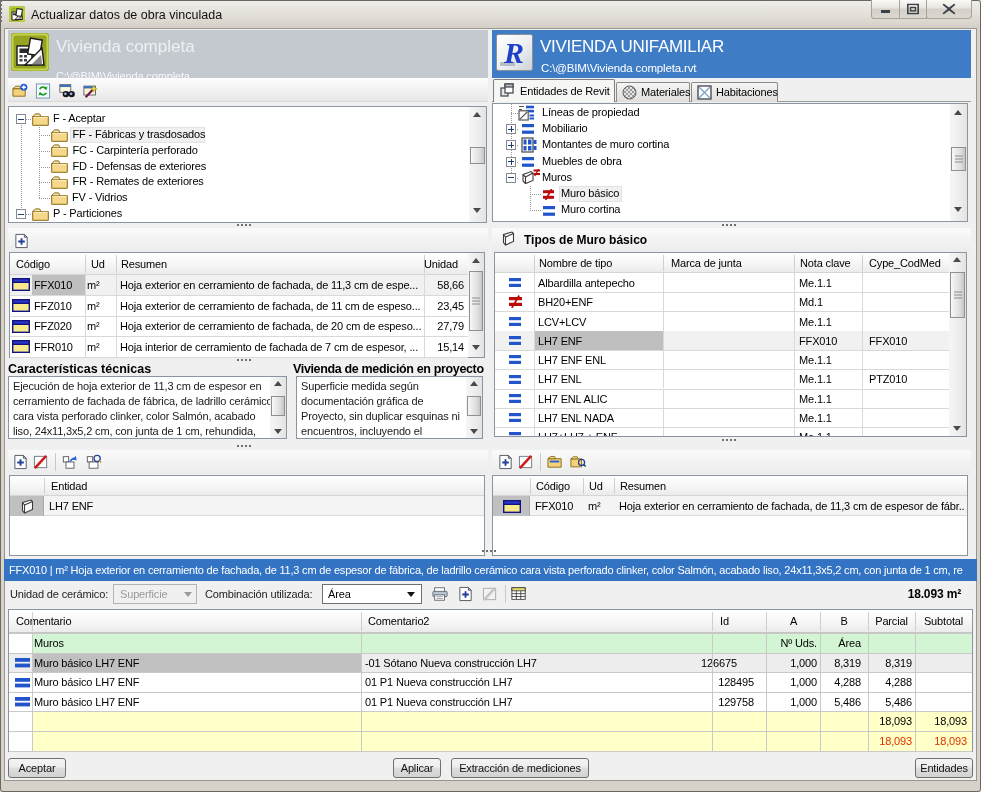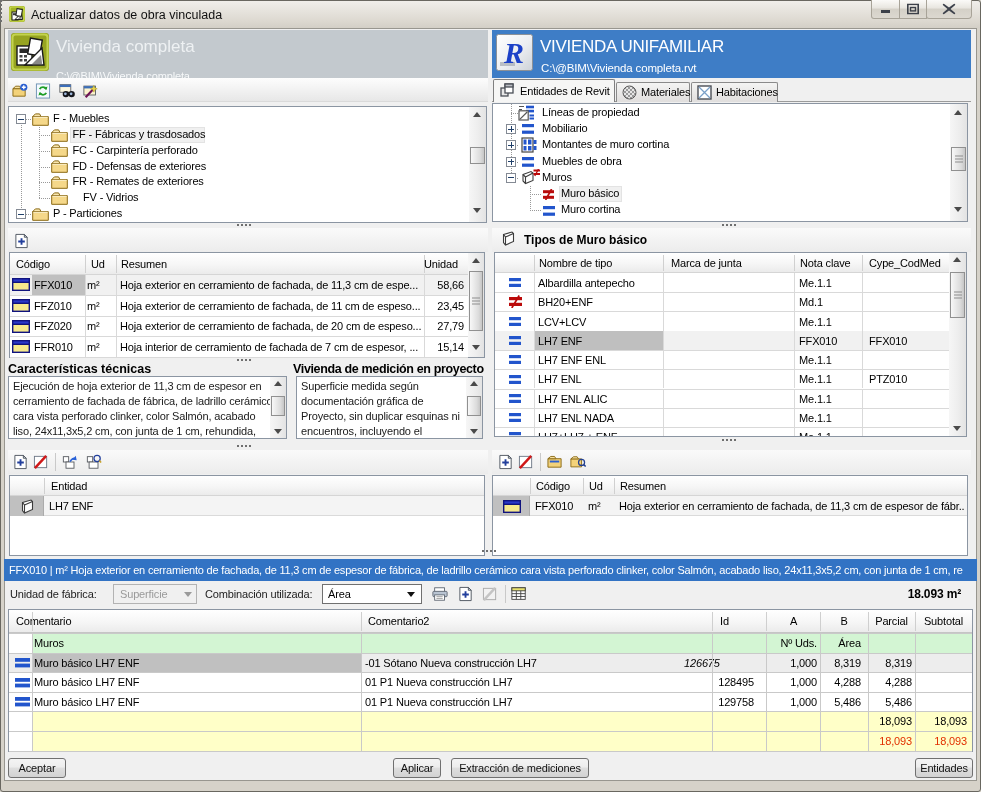--- a/index.html
+++ b/index.html
@@ -118,21 +118,21 @@
 <div class="tdot-v" style="left:21px;top:119px;height:95px;"></div>
 <div class="tdot-v" style="left:39px;top:127px;height:71px;"></div>
 <div class="tdot-h" style="left:26px;top:119px;width:6px;"></div>
 <div class="abs" style="left:16px;top:114.2px;width:10px;height:10px;background:#fff;border:1px solid #848a94;"></div>
 <div class="abs" style="left:18px;top:118.7px;width:6px;height:1px;background:#20406a;"></div>
 <svg class="abs" style="left:32px;top:112.7px" width="17" height="13" viewBox="0 0 17 13">
     <path d="M0.7 3.6 L0.7 12.3 L16.3 12.3 L16.3 3.6 Z" fill="#f5d88a" stroke="#8a6914"></path>
     <path d="M0.7 3.6 L3.4 0.9 L7.6 0.9 L9 3.6 Z" fill="#f9e6ae" stroke="#8a6914"></path>
     <path d="M1.4 4.3 L15.6 4.3" stroke="#fdf3d0"></path>
   </svg>
-<div class="txt" style="left:53px;top:112.2px;">F - Muebles</div>
+<div class="txt" style="left:53px;top:112.2px;">F - Aceptar</div>
 <div class="tdot-h" style="left:39px;top:135px;width:11px;"></div>
 <svg class="abs" style="left:51px;top:128.5px" width="17" height="13" viewBox="0 0 17 13">
     <path d="M0.7 3.6 L0.7 12.3 L16.3 12.3 L16.3 3.6 Z" fill="#f5d88a" stroke="#8a6914"></path>
     <path d="M0.7 3.6 L3.4 0.9 L7.6 0.9 L9 3.6 Z" fill="#f9e6ae" stroke="#8a6914"></path>
     <path d="M1.4 4.3 L15.6 4.3" stroke="#fdf3d0"></path>
   </svg>
 <div class="abs" style="left:69.5px;top:127.0px;width:135px;height:16px;background:#f0f0f0;border:1px solid #e3e3e3;"></div>
 <div class="txt" style="left:72.5px;top:128.0px;">FF - Fábricas y trasdosados</div>
 <div class="tdot-h" style="left:39px;top:151px;width:11px;"></div>
 <svg class="abs" style="left:51px;top:144.3px" width="17" height="13" viewBox="0 0 17 13">
@@ -154,21 +154,21 @@
     <path d="M0.7 3.6 L3.4 0.9 L7.6 0.9 L9 3.6 Z" fill="#f9e6ae" stroke="#8a6914"></path>
     <path d="M1.4 4.3 L15.6 4.3" stroke="#fdf3d0"></path>
   </svg>
 <div class="txt" style="left:72.5px;top:175.4px;">FR - Remates de exteriores</div>
 <div class="tdot-h" style="left:39px;top:198px;width:11px;"></div>
 <svg class="abs" style="left:51px;top:191.7px" width="17" height="13" viewBox="0 0 17 13">
     <path d="M0.7 3.6 L0.7 12.3 L16.3 12.3 L16.3 3.6 Z" fill="#f5d88a" stroke="#8a6914"></path>
     <path d="M0.7 3.6 L3.4 0.9 L7.6 0.9 L9 3.6 Z" fill="#f9e6ae" stroke="#8a6914"></path>
     <path d="M1.4 4.3 L15.6 4.3" stroke="#fdf3d0"></path>
   </svg>
-<div class="txt" style="left:83px;top:191.20000000000002px;">FV - Vidrios</div>
+<div class="txt" style="left:72px;top:191.20000000000002px;">FV - Vidrios</div>
 <div class="tdot-h" style="left:26px;top:214px;width:6px;"></div>
 <div class="abs" style="left:16px;top:209.0px;width:10px;height:10px;background:#fff;border:1px solid #848a94;"></div>
 <div class="abs" style="left:18px;top:213.5px;width:6px;height:1px;background:#20406a;"></div>
 <svg class="abs" style="left:32px;top:207.5px" width="17" height="13" viewBox="0 0 17 13">
     <path d="M0.7 3.6 L0.7 12.3 L16.3 12.3 L16.3 3.6 Z" fill="#f5d88a" stroke="#8a6914"></path>
     <path d="M0.7 3.6 L3.4 0.9 L7.6 0.9 L9 3.6 Z" fill="#f9e6ae" stroke="#8a6914"></path>
     <path d="M1.4 4.3 L15.6 4.3" stroke="#fdf3d0"></path>
   </svg>
 <div class="txt" style="left:53px;top:207.00000000000003px;">P - Particiones</div>
 <div class="sb" style="left:469px;top:107px;width:17px;height:115px;"></div>
@@ -648,21 +648,21 @@
 <div class="txt" style="left:535px;top:500px;">FFX010</div>
 <div class="txt" style="left:588px;top:500px;">m²</div>
 <div class="txt" style="left:619px;top:500px;width:346px;overflow:hidden;">Hoja exterior en cerramiento de fachada, de 11,3 cm de espesor de fábr...</div>
 <div class="dots4" style="left:482px;top:550px;">
     <i></i>
     <i></i>
     <i></i>
     <i></i>
   </div>
 <div class="abs" style="left:4px;top:559px;width:973px;height:22px;background:#3273c4;color:#fff;line-height:22px;white-space:nowrap;overflow:hidden;padding-left:5px;letter-spacing:-0.2px;">FFX010 | m² Hoja exterior en cerramiento de fachada, de 11,3 cm de espesor de fábrica, de ladrillo cerámico cara vista perforado clinker, color Salmón, acabado liso, 24x11,3x5,2 cm, con junta de 1 cm, re</div>
-<div class="txt" style="left:10px;top:588px;color:#222;">Unidad de fábrica:</div>
+<div class="txt" style="left:10px;top:588px;color:#222;">Unidad de cerámico:</div>
 <div class="abs" style="left:113px;top:584px;width:84px;height:20px;background:#f0f0f0;border:1px solid #b3b3b3;"></div>
 <div class="txt" style="left:120px;top:588px;color:#9a9a9a;">Superficie</div>
 <div class="arr-d" style="left:184px;top:592px;border-top-color:#9a9a9a;"></div>
 <div class="txt" style="left:205px;top:588px;color:#222;">Combinación utilizada:</div>
 <div class="abs" style="left:322px;top:584px;width:100px;height:20px;background:#fff;border:1px solid #707070;"></div>
 <div class="txt" style="left:328px;top:588px;">Área</div>
 <div class="arr-d" style="left:407px;top:592px;border-top-color:#111;"></div>
 
 <svg class="toolico" style="left:432px;top:586px" width="18" height="16" viewBox="0 0 18 16">
   <rect x="3" y="1" width="11" height="5" fill="#fff" stroke="#5c6470"></rect>
@@ -708,21 +708,21 @@
 <div class="txt" style="left:747px;top:637px;width:70px;text-align:right;">Nº Uds.</div>
 <div class="txt" style="left:791px;top:637px;width:70px;text-align:right;">Área</div>
 <div class="abs" style="left:9px;top:652.6px;width:963px;height:19.600000000000023px;background:#ededed;"></div>
 <div class="abs" style="left:32px;top:652.6px;width:329px;height:19.600000000000023px;background:#c0c0c0;"></div>
 <svg class="abs" style="left:15px;top:658.1px" width="15" height="10">
     <rect x="0" y="0" width="15" height="3.8" fill="#2255cc"></rect>
     <rect x="0" y="5.6" width="15" height="3.8" fill="#2255cc"></rect>
   </svg>
 <div class="txt" style="left:34px;top:656.6px;">Muro básico LH7 ENF</div>
 <div class="txt" style="left:365px;top:656.6px;">-01 Sótano Nueva construcción LH7</div>
-<div class="txt" style="left:684px;top:656.6px;width:70px;text-align:left;font-style:italic;">126675</div>
+<div class="txt" style="left:684px;top:656.6px;width:70px;text-align:center;">126675</div>
 <div class="txt" style="left:747px;top:656.6px;width:70px;text-align:right;">1,000</div>
 <div class="txt" style="left:791px;top:656.6px;width:70px;text-align:right;">8,319</div>
 <div class="txt" style="left:842px;top:656.6px;width:70px;text-align:right;">8,319</div>
 <svg class="abs" style="left:15px;top:677.7px" width="15" height="10">
     <rect x="0" y="0" width="15" height="3.8" fill="#2255cc"></rect>
     <rect x="0" y="5.6" width="15" height="3.8" fill="#2255cc"></rect>
   </svg>
 <div class="txt" style="left:34px;top:676.2px;">Muro básico LH7 ENF</div>
 <div class="txt" style="left:365px;top:676.2px;">01 P1 Nueva construcción LH7</div>
 <div class="txt" style="left:684px;top:676.2px;width:70px;text-align:right;">128495</div>

